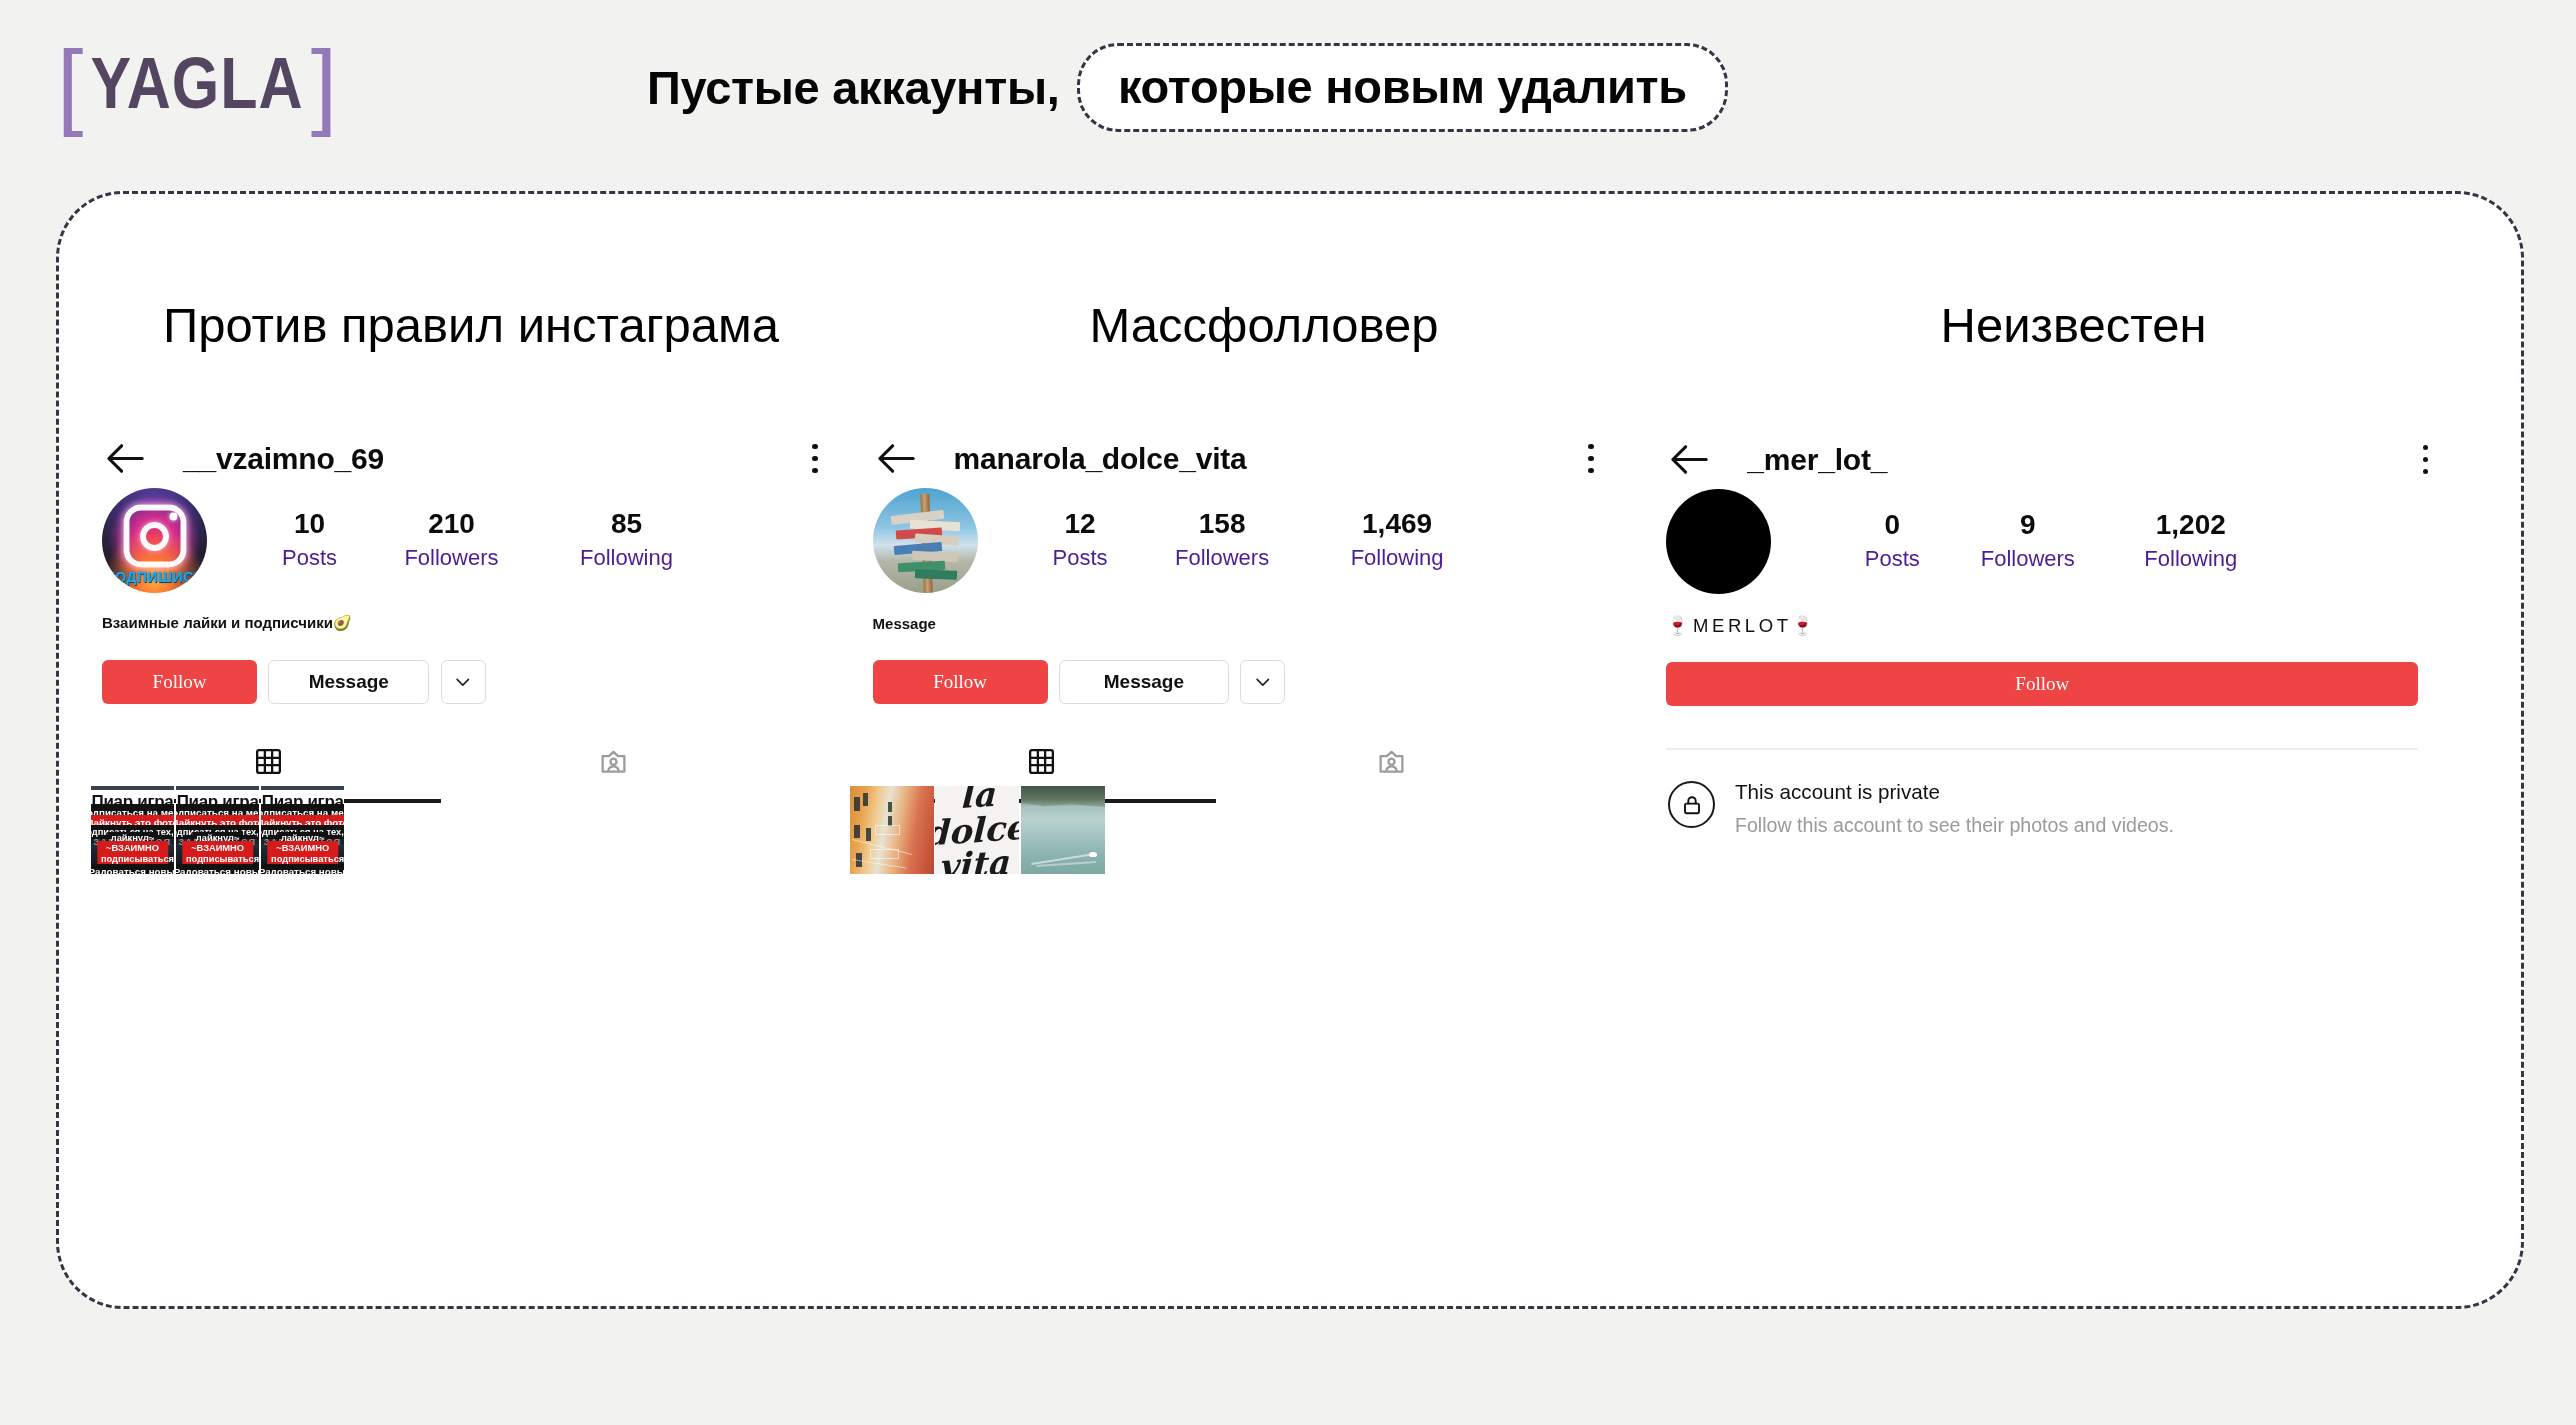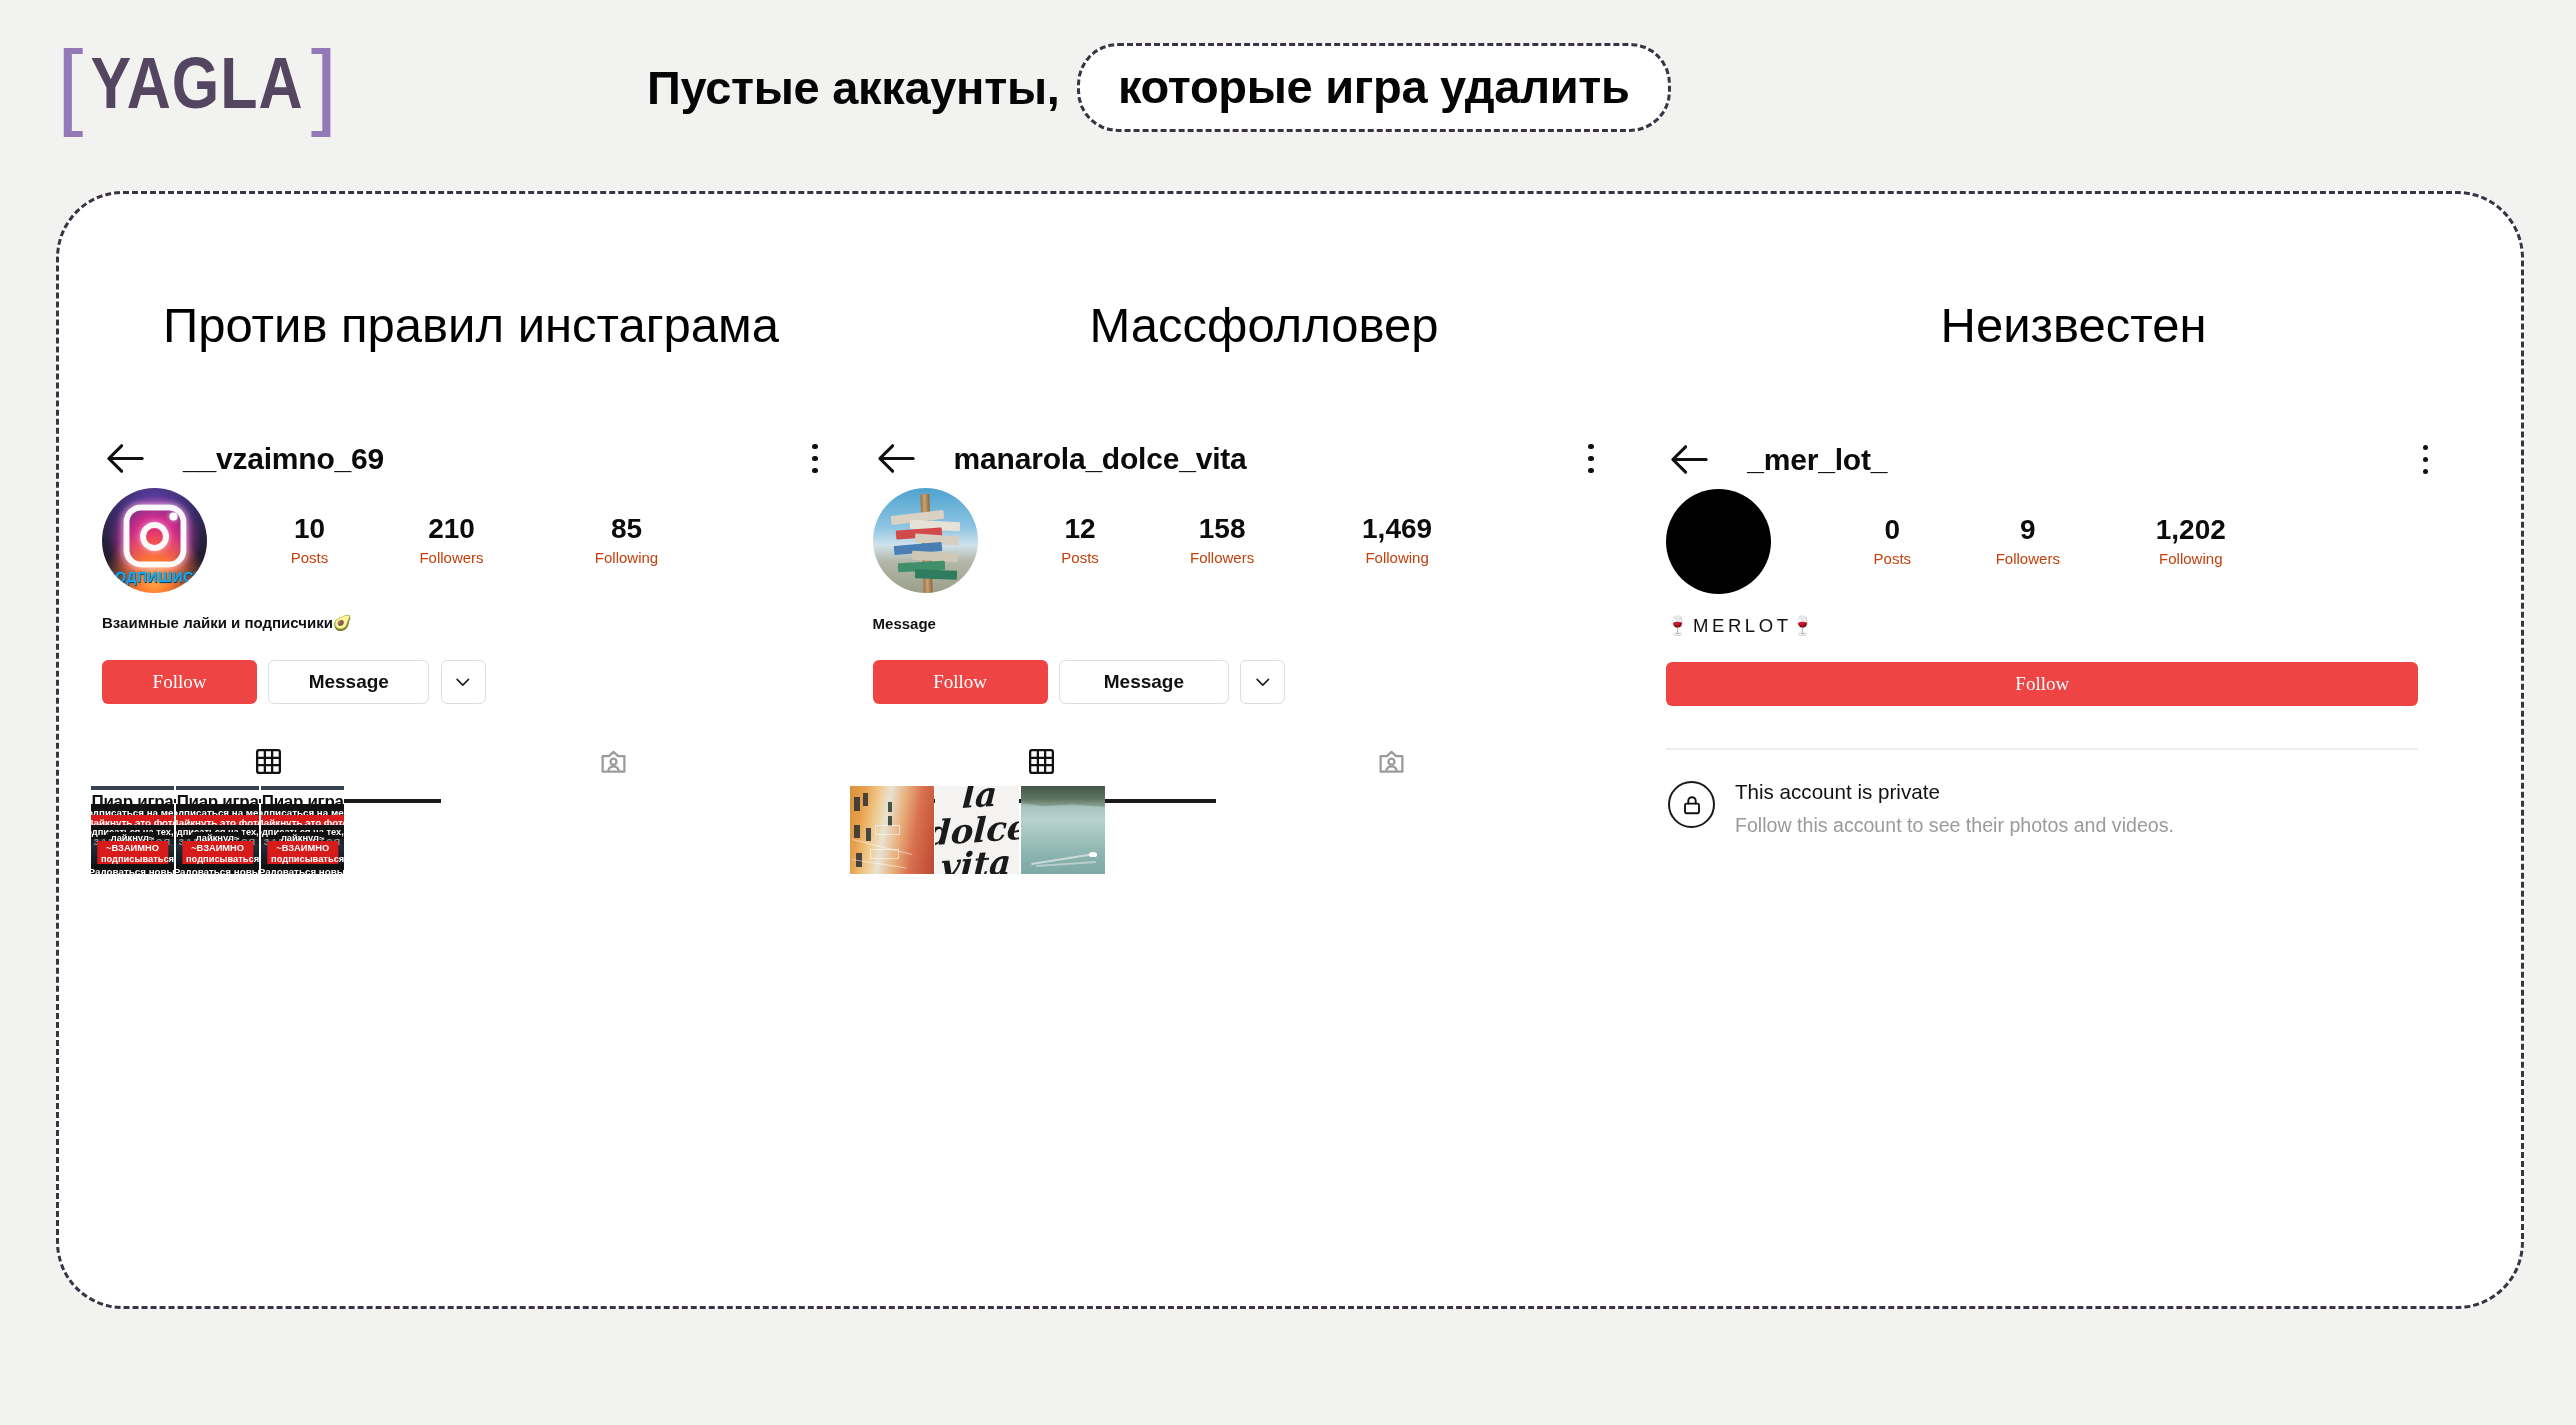--- a/index.html
+++ b/index.html
@@ -128,21 +128,21 @@
   .avatar.signpost .s4 { left: 40%; top: 45%; width: 42%; background:#d6cfc0; transform:rotate(4deg); }
   .avatar.signpost .s5 { left: 20%; top: 53%; width: 46%; background:#4a7fb5; transform:rotate(-5deg); }
   .avatar.signpost .s6 { left: 38%; top: 61%; width: 44%; background:#cfc7b6; transform:rotate(3deg); }
   .avatar.signpost .s7 { left: 24%; top: 70%; width: 45%; background:#3f8f6b; transform:rotate(-3deg); }
   .avatar.signpost .s8 { left: 40%; top: 78%; width: 40%; background:#2f7d5e; transform:rotate(2deg); }
   .avatar.black { background: #000; }
 
   .stats { display: flex; }
   .stat { text-align: center; }
   .stat .num { font-size: 28px; font-weight: 700; color: #0c0c0c; line-height: 1.12; }
-  .stat .lbl { font-size: 15px; font-weight: 400; color: #c2410c; line-height: 1.3; margin-top: 4.1px; }
+  .stat .lbl { font-size: 22px; font-weight: 400; color: #4c1d95; line-height: 1.3; margin-top: 4.1px; }
 
   .bio { position: absolute; font-size: 15px; font-weight: 700; color: #111; white-space: nowrap; }
   .bio.merlot { font-weight: 400; letter-spacing: 3.6px; font-size: 18.5px; }
 
   
   .btnrow { position: absolute; display: flex; align-items: center; gap: 11.3px; }
   .btn {
     height: 44px; border-radius: 6.2px; display: flex; align-items: center;
     justify-content: center; font-size: 19px; font-weight: 700;
   }
@@ -270,21 +270,21 @@
 <div class="topbar">
 
   <div class="logo">
     <span class="brk">[</span>
     <span class="word">YAGLA</span>
     <span class="brk">]</span>
   </div>
 
   <div class="headline">
     <span class="lead">Пустые аккаунты,</span>
-    <span class="pill">которые игра удалить</span>
+    <span class="pill">которые новым удалить</span>
   </div>
 </div>
 
 <div class="card">
 
   <div class="col" style="left:0;width:824px;">
 
     <div class="col-title" style="left:0;width:824px;">Против правил инстаграма</div>
 
     <div class="ighead" style="left:43px; top:222px; width:716px;">

